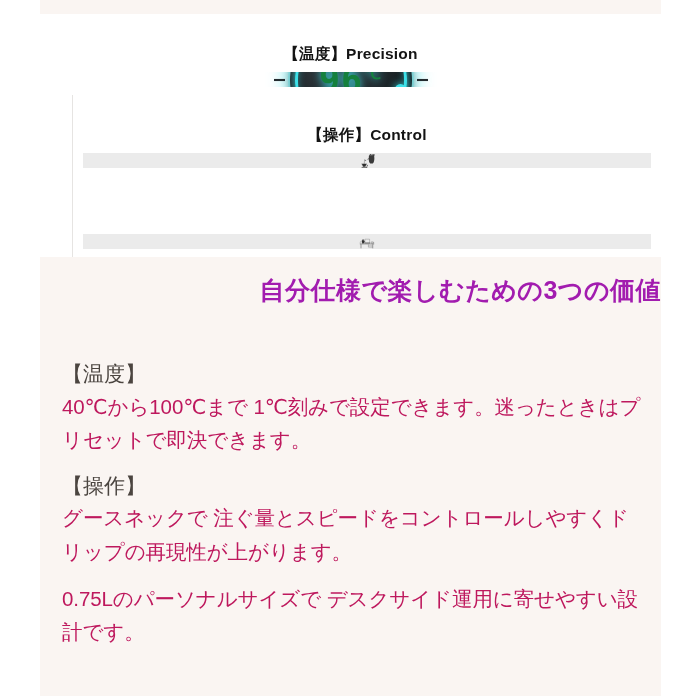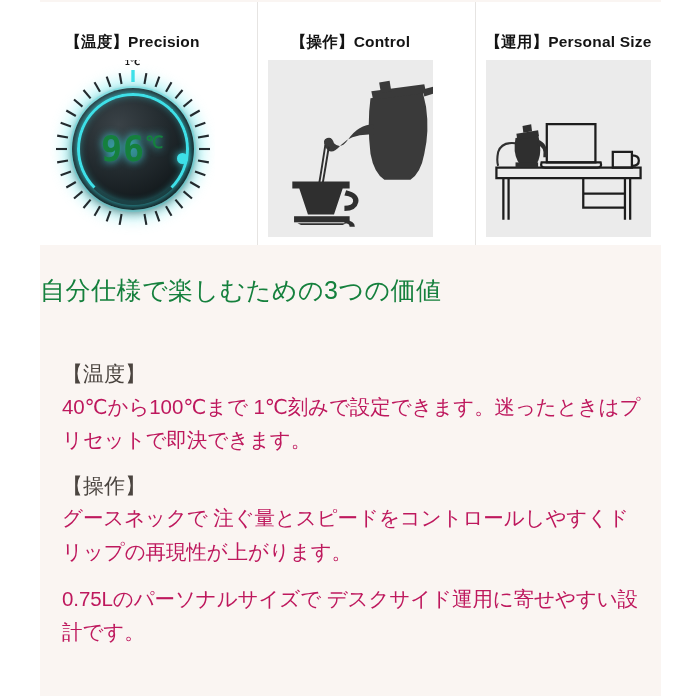--- a/index.html
+++ b/index.html
@@ -20,25 +20,26 @@
     top: 0;
     width: 621px;
     height: 696px;
     background: #faf5f2;
   }
 
   
   #cards {
     position: absolute;
     left: 0;
-    top: 2px;
+    top: 14px;
     width: 621px;
     height: 243px;
     background: #ffffff;
     display: flex;
+    flex-direction: column;
   }
   .card {
     position: relative;
     flex: 1 1 0;
     height: 100%;
     box-sizing: border-box;
   }
   .card + .card {
     border-left: 1px solid #e6e4e2;
     margin-left: 32px;
@@ -163,24 +164,24 @@
   
   
   svg.art { display: block; width: 100%; height: 100%; }
 
   
   #headline {
     position: absolute;
     left: 0;
     top: 274px;
     width: 621px;
-    text-align: left;
+    text-align: right;
     font-size: 25px;
-    font-weight: normal;
-    color: #15803d;
+    font-weight: bold;
+    color: #a21caf;
     letter-spacing: .5px;
   }
   #sections {
     position: absolute;
     left: 0;
     top: 326px;
     width: 621px;
     margin-top: 32px;
   }
   .sec { margin-bottom: 14px; }
@@ -295,21 +296,20 @@
 
             <rect x="30" y="168" width="64" height="7"></rect>
             <path d="M34 176 L90 176 L86 178 L38 178 Z"></path>
             <path d="M88 172 Q100 173 100 180 L94 180 Q94 176 88 176 Z"></path>
           </g>
         </svg>
       </div>
     </div>
 
     <div class="card">
-      <div class="card-title">【運用】Personal Size</div>
       <div class="card-figure fig-gray">
         <svg class="art" viewBox="0 0 190 180" preserveAspectRatio="xMidYMid meet">
           <g stroke="#1d1d1d" stroke-width="2.6" fill="none">
 
             <path d="M12 112 L178 112 L178 124 L12 124 Z"></path>
 
             <path d="M20 124 L20 172 M26 124 L26 172"></path>
             <path d="M160 124 L160 172 M166 124 L166 172"></path>
 
             <path d="M112 124 L112 158 L160 158"></path>

